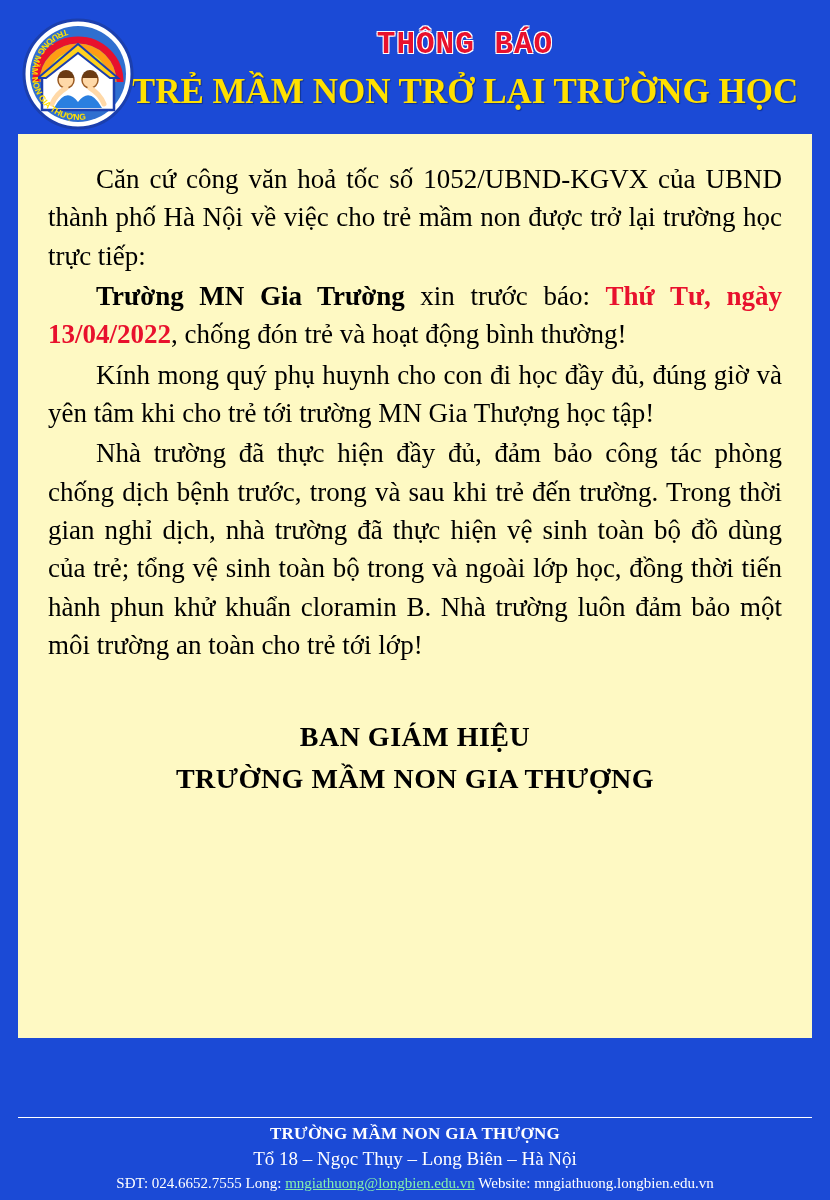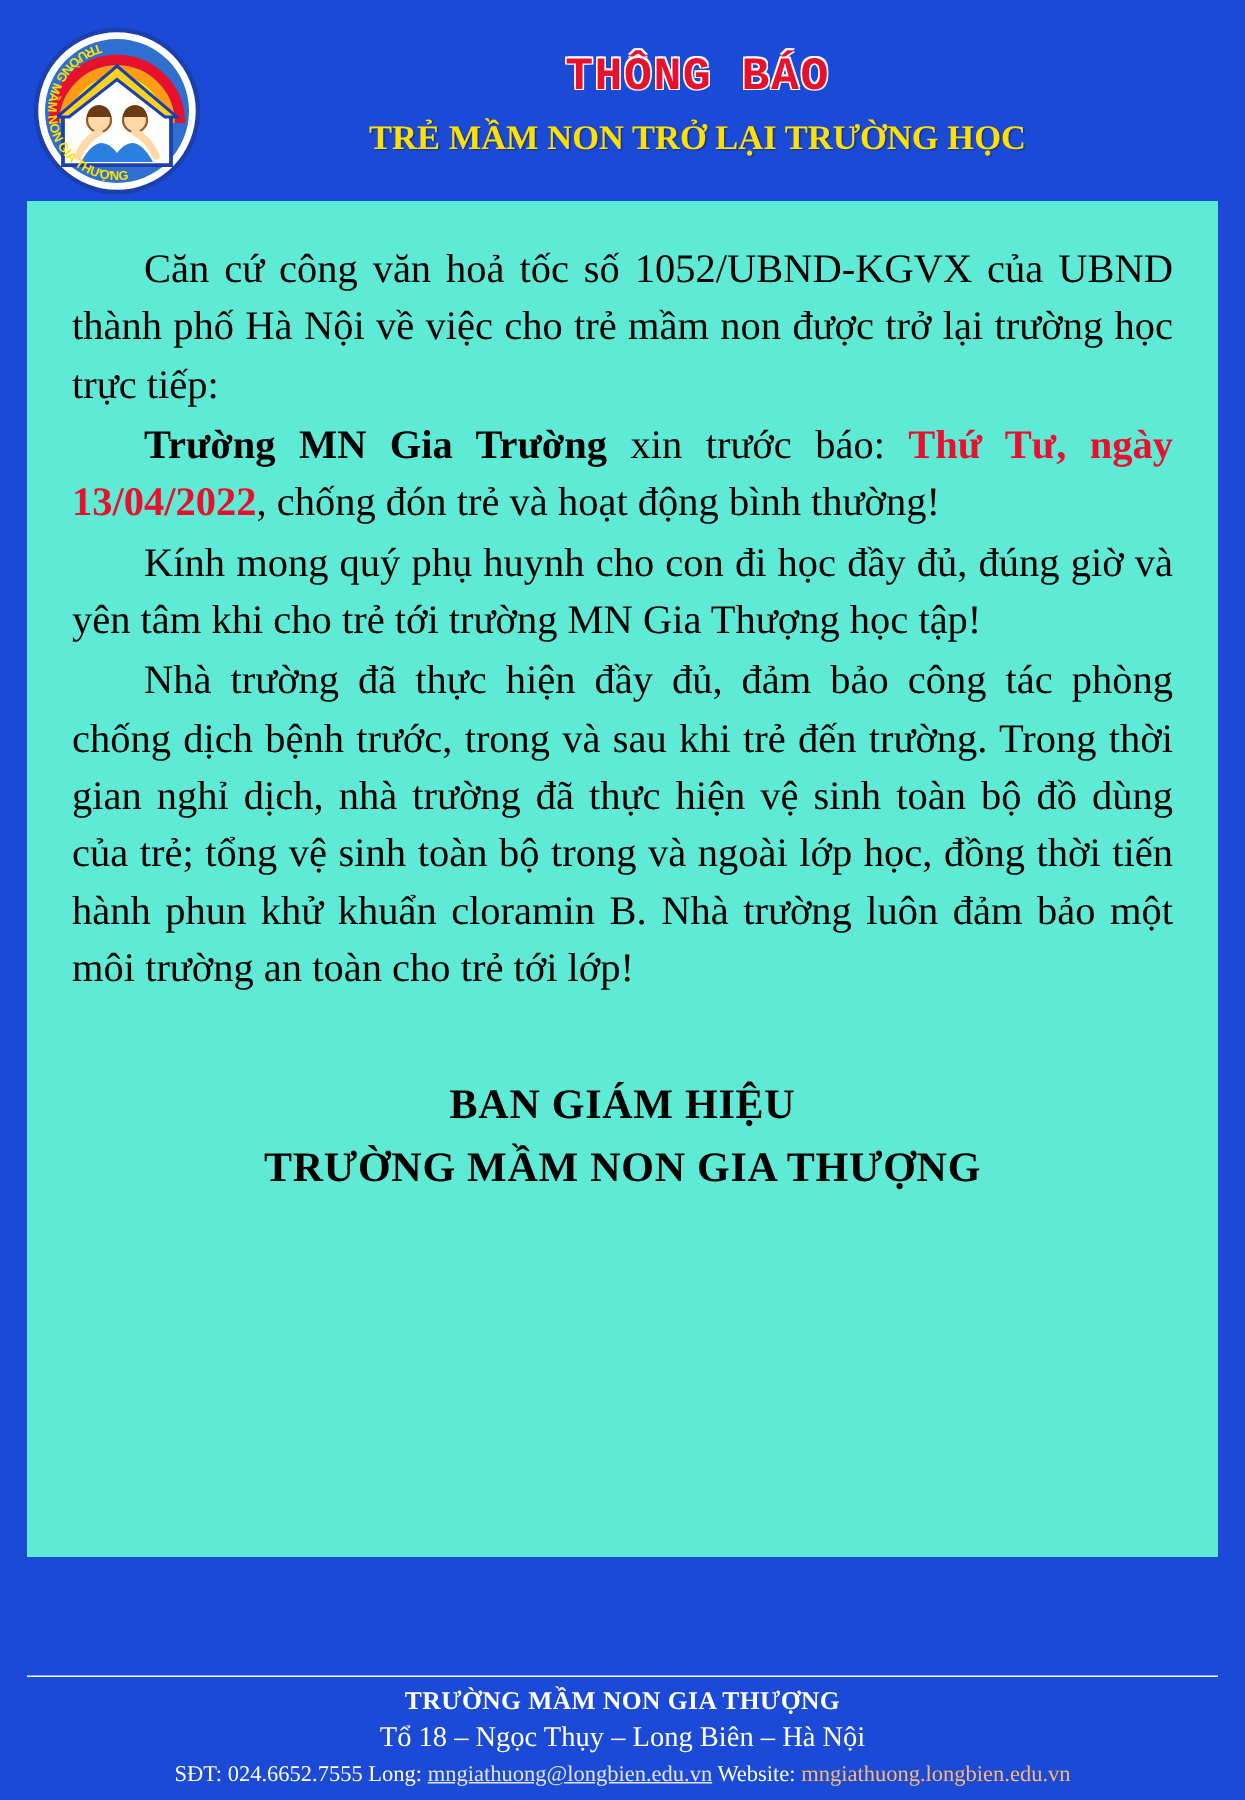--- a/index.html
+++ b/index.html
@@ -51,30 +51,30 @@
     font-weight: bold;
     letter-spacing: 1px;
     line-height: 1.1;
     text-shadow: 1px 1px 0 #ffffff, -1px -1px 0 #ffffff, 1px -1px 0 #ffffff, -1px 1px 0 #ffffff;
     white-space: nowrap;
     font-family: Liberation Mono, monospace;
   }
   .title-sub {
     margin-top: 10px;
     color: #ffe000;
-    font-size: 23px;
+    font-size: 35px;
     font-weight: bold;
     line-height: 1.15;
     white-space: nowrap;
     text-shadow: 1px 1px 1px rgba(0,0,0,0.35);
   }
 
   
   .card {
-    background: #5eead4;
+    background: #fef9c3;
     margin: 4px 8px 0 8px;
     height: 904px;
     box-sizing: border-box;
     padding: 26px 30px 10px 30px;
     position: relative;
   }
 
   .para {
     font-size: 27px;
     line-height: 1.42;
@@ -128,23 +128,23 @@
   .footer-line2 {
     font-size: 19px;
     line-height: 1.4;
   }
   .footer-line3 {
     font-size: 15px;
     line-height: 1.4;
   }
   .footer-email {
     text-decoration: underline;
-    color: #e5e5e5;
-  }
-  .footer-web { color: #fdba74; }
+    color: #86efac;
+  }
+  .footer-web { color: #ffffff; }
 </style>
 </head>
 <body>
 
 <div class="poster">
 
   <div class="header">
 
     <div class="logo">
       <svg viewBox="0 0 112 112" width="112" height="112" aria-hidden="true">

